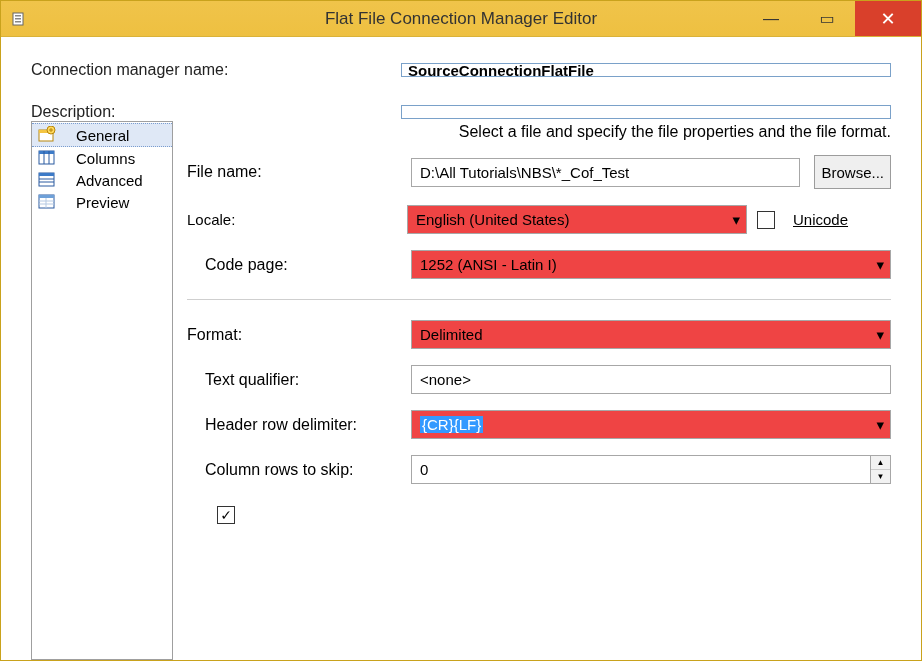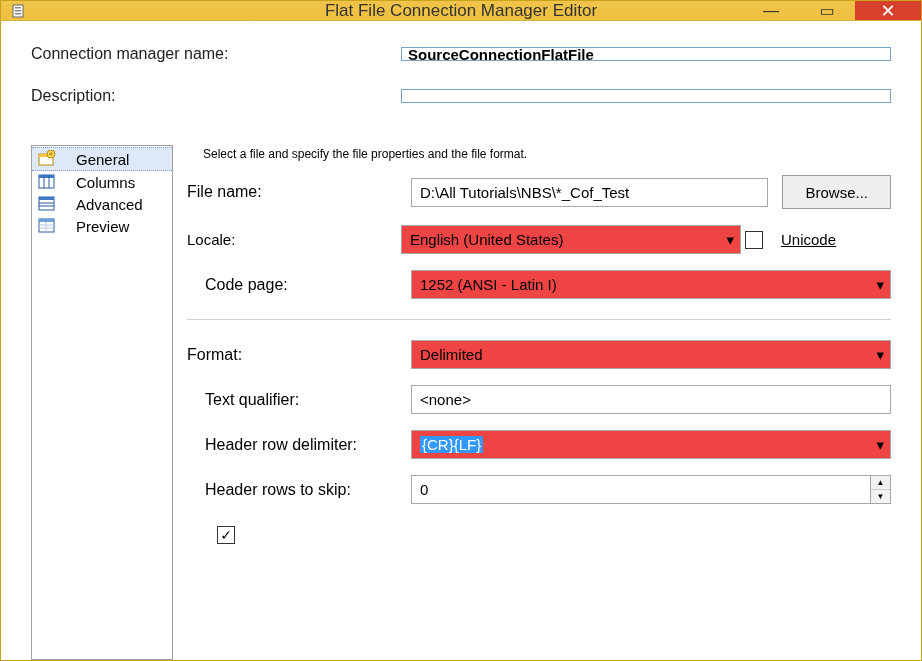--- a/index.html
+++ b/index.html
@@ -13,21 +13,21 @@
   .window {
     width: 922px;
     height: 661px;
     border: 1px solid #c9a21c;
     display: flex;
     flex-direction: column;
     position: relative;
     background: #fff;
   }
   .titlebar {
-    height: 20px;
+    height: 36px;
     background: linear-gradient(#f0c44a,#eec041);
     display: flex;
     align-items: center;
     position: relative;
     border-bottom: 1px solid #d9b239;
   }
   .titlebar .app-icon {
     width: 16px; height: 16px;
     margin: 0 8px 0 10px;
     display: inline-flex;
@@ -64,21 +64,20 @@
     padding: 24px 30px 0 30px;
     display: flex;
     flex-direction: column;
     overflow: hidden;
   }
   .top-grid {
     display: grid;
     grid-template-columns: 370px 1fr;
     row-gap: 24px;
     align-items: center;
-    margin-bottom: 40px;
   }
   .lbl { color: #222; font-size: 16px; }
   .txt {
     width: 100%;
     height: 14px;
     border: 1px solid #7aa1c9;
     padding: 3px 6px;
     font-family: inherit;
     font-size: 15px;
     outline: none;
@@ -109,21 +108,21 @@
     border-top: 1px dotted #7a9ccf;
     border-bottom: 1px dotted #7a9ccf;
   }
   .navicon { width: 18px; height: 18px; flex: 0 0 18px; }
   .detail {
     flex: 1;
     display: flex;
     flex-direction: column;
     overflow: hidden;
   }
-  .instr { font-size: 12px; margin: 2px 0 14px 16px; }
+  .instr { font-size: 16px; margin: 2px 0 14px 16px; text-align: right; }
   .row {
     display: grid;
     grid-template-columns: 210px 1fr auto;
     align-items: center;
     column-gap: 14px;
     margin-bottom: 16px;
   }
   .row .lbl2 { font-size: 16px; }
   .row .indent { padding-left: 18px; }
   .dropdown, .textbox {
@@ -147,21 +146,21 @@
   .dropdown.big { width: 100%; }
   .sel-hl {
     background: #3399ff;
     color: #fff;
     padding: 0 2px;
   }
   .btn {
     border: 1px solid #9c9c9c;
     background: #efefef;
     height: 34px;
-    padding: 0 22px;
+    padding: 0 6px;
     font-family: inherit;
     font-size: 15px;
     cursor: default;
   }
   .chk {
     width: 18px; height: 18px;
     border: 1px solid #333;
     display: inline-flex;
     align-items: center;
     justify-content: center;
@@ -205,21 +204,21 @@
   .unicode-row {
     display:flex;
     align-items:center;
     gap:10px;
     text-decoration:underline;
   }
   .locale-row {
     display: grid;
     grid-template-columns: 210px 340px 1fr;
     align-items: center;
-    column-gap: 4px;
+    column-gap: 10px;
     margin-bottom: 16px;
   }
 </style>
 </head>
 <body>
 
 <div class="window">
 
   <div class="titlebar">
     <span class="app-icon">
@@ -353,21 +352,21 @@
 
         <div class="row" style="grid-template-columns:210px 1fr;">
           <div class="lbl2 indent">Header row delimiter:</div>
           <div class="dropdown big">
             <span class="sel-hl">{CR}{LF}</span>
             <span class="chev">▾</span>
           </div>
         </div>
 
         <div class="row" style="grid-template-columns:210px 1fr;">
-          <div class="lbl2 indent">Header rows to skip:</div>
+          <div class="lbl2 indent">Column rows to skip:</div>
           <div class="spinner">
             <input type="text" value="0" style="">
             <div class="spinbtns">
               <div>
                   <span>▲</span>
                 </div>
               <div>
                   <span>▼</span>
                 </div>
             </div>

